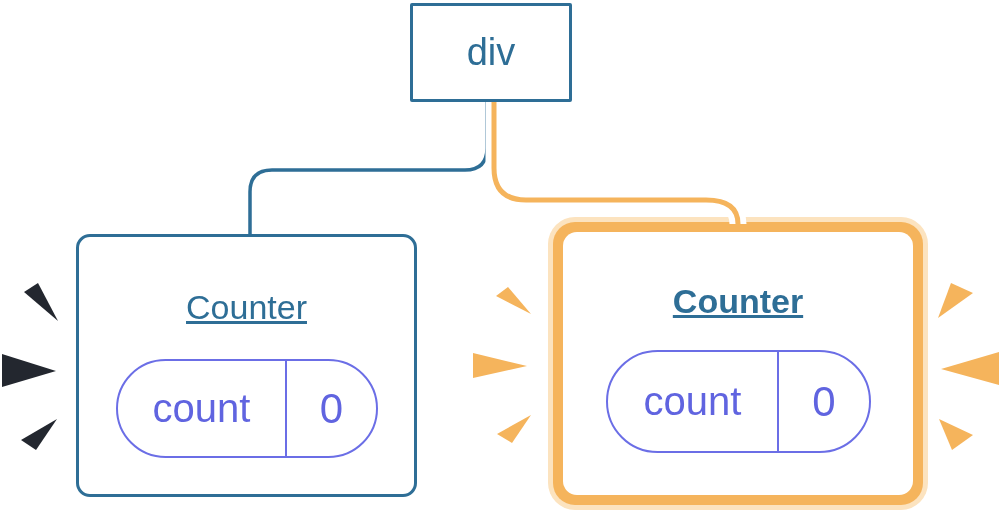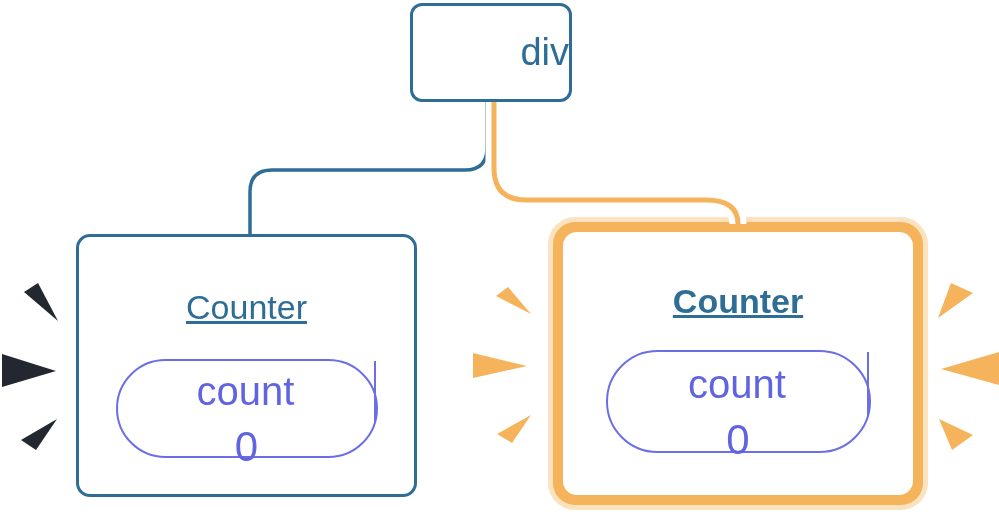--- a/index.html
+++ b/index.html
@@ -8,22 +8,22 @@
     width:999px;height:515px;
     font-family:"Liberation Sans", sans-serif;
     background:#ffffff;
     overflow:hidden;
   }
   .layer{position:absolute;left:0;top:0;pointer-events:none;}
 
   
   .root-node{
     position:absolute;left:410px;top:3px;width:162px;height:99px;
-    box-sizing:border-box;background:#fff;border:3px solid #2e6e96;border-radius:12px;
-    display:flex;align-items:center;justify-content:flex-end;
+    box-sizing:border-box;background:#fff;border:3px solid #2e6e96;border-radius:2px;
+    display:flex;align-items:center;justify-content:center;
     z-index:2;
   }
   .root-node .lbl{font-size:38px;color:#2e6e96;}
 
   
   .counter-left{
     position:absolute;left:76px;top:234px;width:341px;height:263px;
     box-sizing:border-box;background:#fff;border:3px solid #2e6e96;border-radius:14px;
     display:flex;flex-direction:column;align-items:center;
     padding-top:48px;z-index:2;
@@ -41,21 +41,21 @@
   .hl-inner{
     box-sizing:border-box;width:100%;height:100%;background:#fff;border-radius:14px;
     display:flex;flex-direction:column;align-items:center;padding-top:47px;
   }
   .hl-inner .counter-title{font-weight:700;margin-bottom:27px;}
 
   
   .pill{
     box-sizing:border-box;
     border:2.5px solid #6b6ee6;border-radius:52px;
-    display:flex;align-items:stretch;background:#fff;flex-direction:column;
+    display:flex;align-items:stretch;background:#fff;
   }
   .pill-left{
     flex:0 0 65%;display:flex;align-items:center;justify-content:center;
     border-right:2.5px solid #6b6ee6;
   }
   .pill-right{flex:1;display:flex;align-items:center;justify-content:center;}
   .pill .state-name{font-size:40px;color:#6064e0;}
   .pill .state-value{font-size:42px;color:#6064e0;}
   .pill-l{width:262px;height:99px;}
   .pill-r{width:265px;height:103px;}

